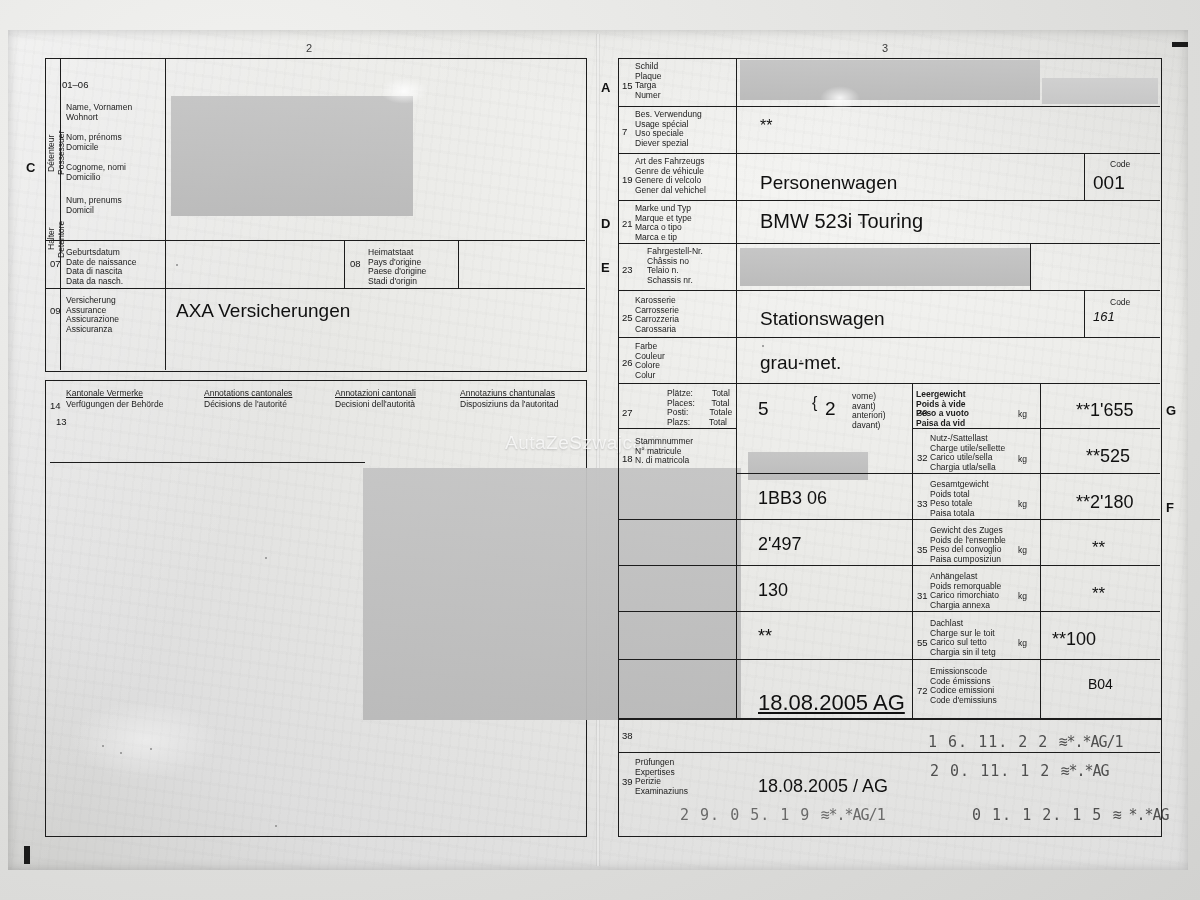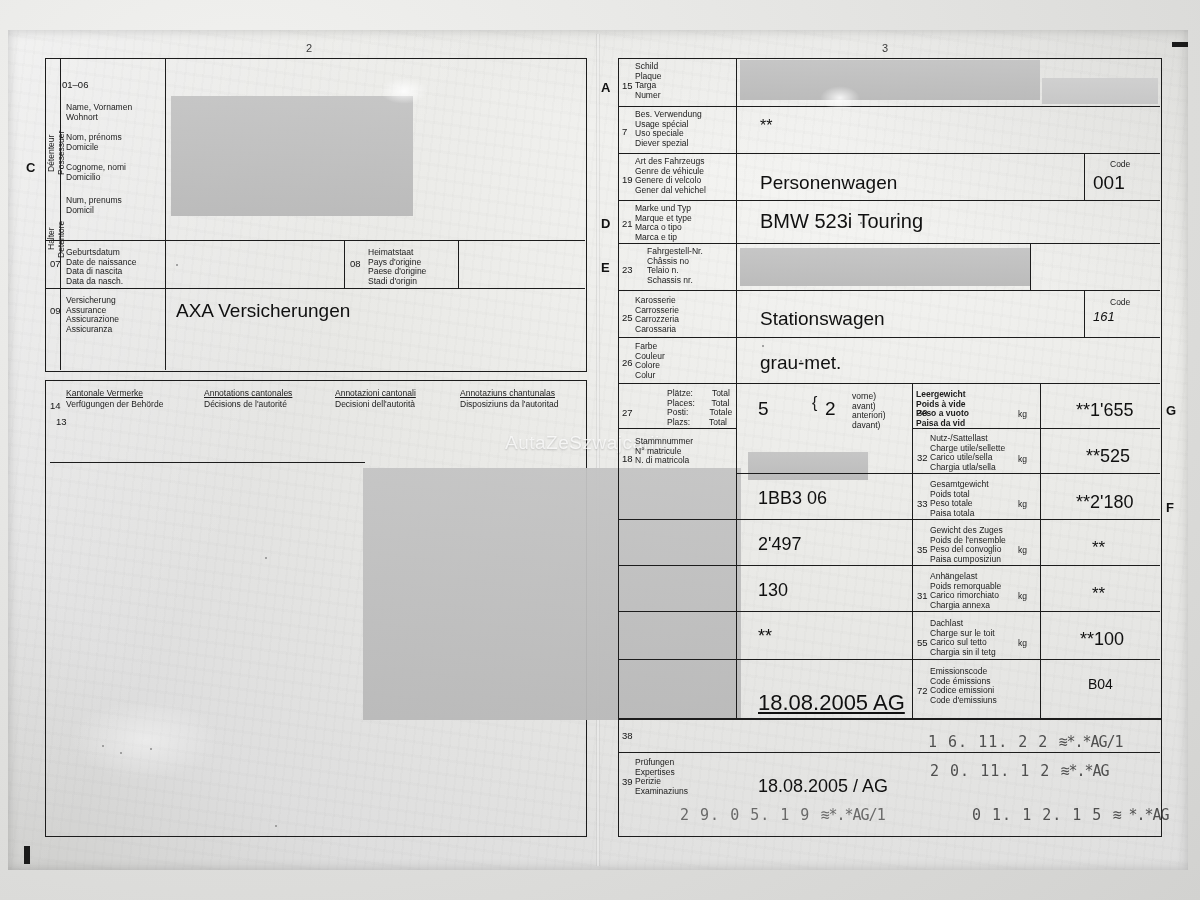--- a/index.html
+++ b/index.html
@@ -266,21 +266,21 @@
 
   <div class="num" style="position:absolute;left:917px;top:590px;">31</div>
   <div class="lab" style="position:absolute;left:930px;top:572px;">Anhängelast<br>Poids remorquable<br>Carico rimorchiato<br>Chargia annexa</div>
   <div class="lab" style="position:absolute;left:1018px;top:592px;">kg</div>
   <div class="val" style="position:absolute;left:1092px;top:584px;font-size:17px;">**</div>
   <div class="cell" style="left:912px;top:611px;width:248px;height:1px;background:#1c1c1c;"></div>
 
   <div class="num" style="position:absolute;left:917px;top:637px;">55</div>
   <div class="lab" style="position:absolute;left:930px;top:619px;">Dachlast<br>Charge sur le toit<br>Carico sul tetto<br>Chargia sin il tetg</div>
   <div class="lab" style="position:absolute;left:1018px;top:639px;">kg</div>
-  <div class="val" style="position:absolute;left:1080px;top:629px;font-size:18px;">**100</div>
+  <div class="val" style="position:absolute;left:1052px;top:629px;font-size:18px;">**100</div>
   <div class="cell" style="left:912px;top:659px;width:248px;height:1px;background:#1c1c1c;"></div>
 
   <div class="num" style="position:absolute;left:917px;top:685px;">72</div>
   <div class="lab" style="position:absolute;left:930px;top:667px;">Emissionscode<br>Code émissions<br>Codice emissioni<br>Code d'emissiuns</div>
   <div class="val" style="position:absolute;left:1088px;top:676px;font-size:14px;">B04</div>
 
   <div class="num" style="position:absolute;left:622px;top:453px;">18</div>
   <div class="lab" style="position:absolute;left:635px;top:437px;">Stammnummer<br>N° matricule<br>N. di matricola</div>
   <div class="redact" style="left:748px;top:452px;width:120px;height:28px;"></div>
   <div class="cell" style="left:618px;top:428px;width:118px;height:1px;background:#1c1c1c;"></div>

